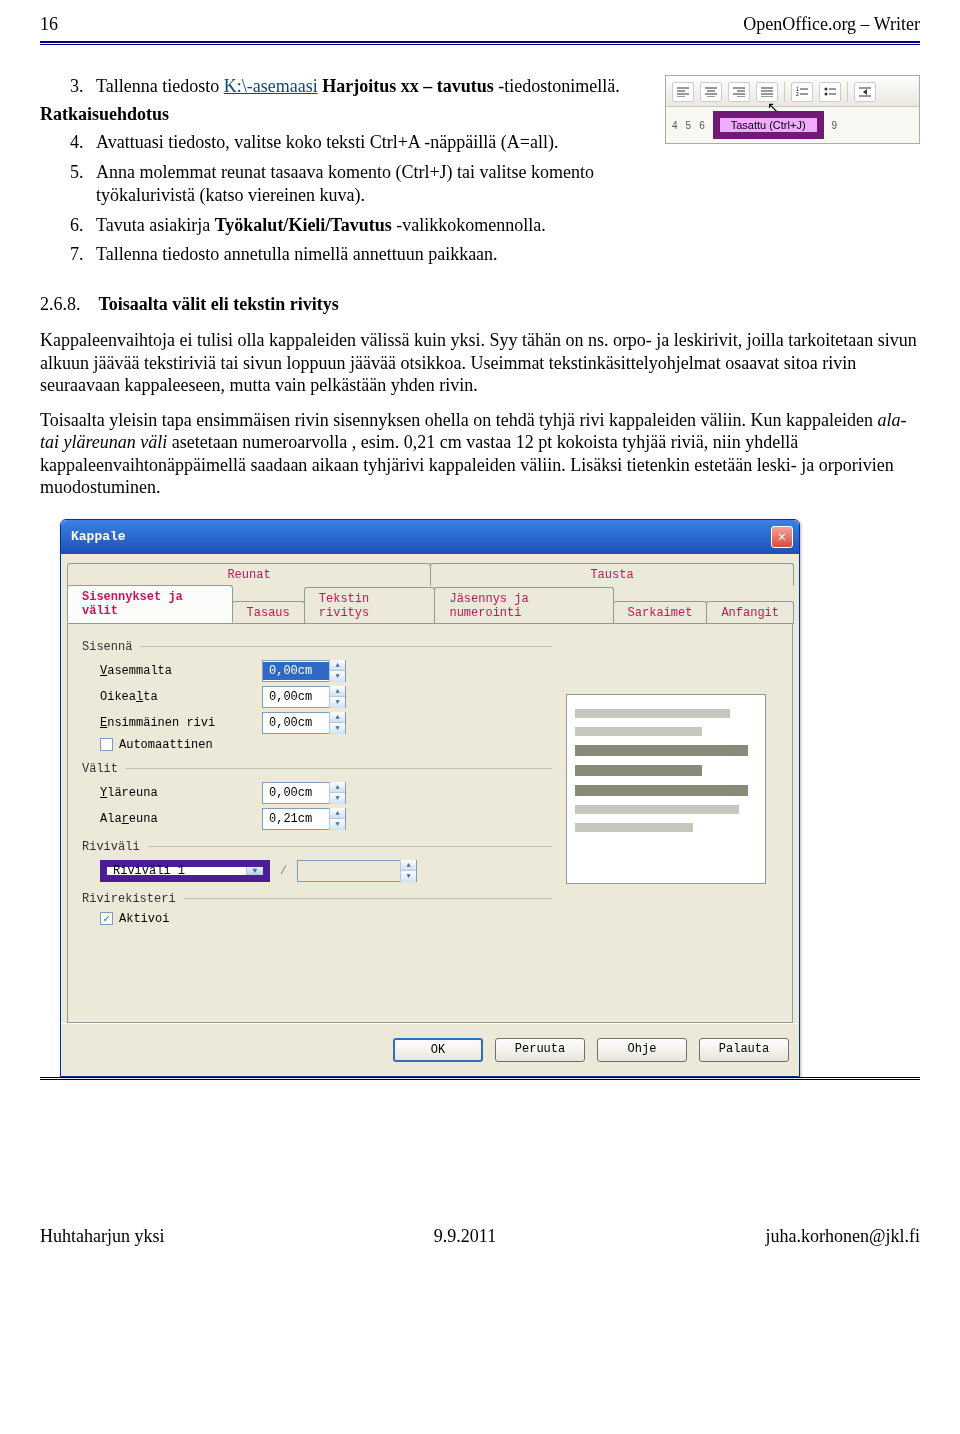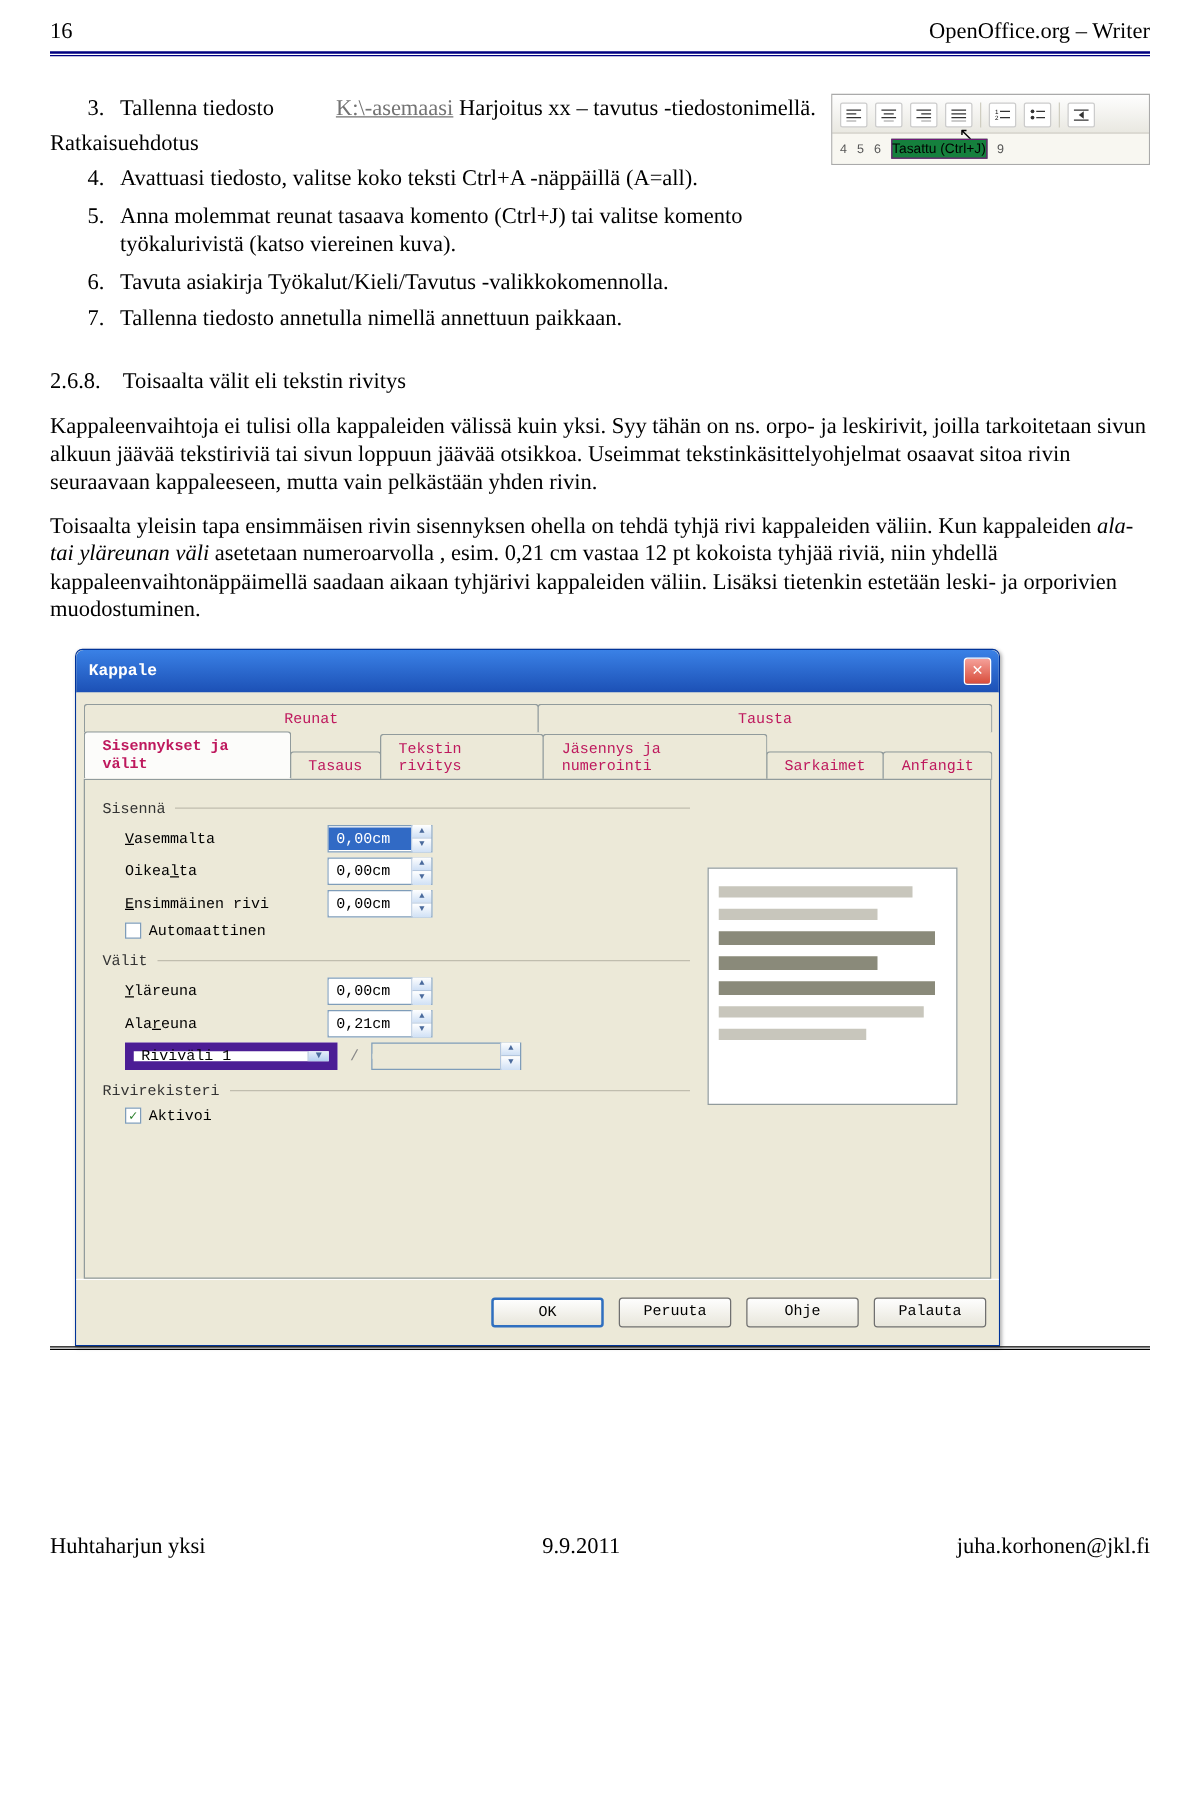--- a/index.html
+++ b/index.html
@@ -38,22 +38,22 @@
   .num-item .num {
     width: 26px;
     flex-shrink: 0;
   }
   .num-item .body {
     flex: 1;
   }
   .num-item .body-wrap {
     max-width: 560px;
   }
-  a.link { color: #737373; text-decoration: underline; margin-left: 45px; }
-  .bold { font-weight: normal; }
+  a.link { color: #0c4a6e; text-decoration: underline; }
+  .bold { font-weight: bold; }
   .heading-268 {
     font-size: 18px;
     margin: 22px 0 14px 0;
   }
   .para {
     line-height: 1.25;
     margin-bottom: 12px;
   }
   .ital { font-style: italic; }
   
@@ -93,23 +93,23 @@
     font-size: 11px;
     position: relative;
   }
   .tb-sep { width:1px; height:20px; background:#d0cec1; }
   .cursor-arrow {
     position:absolute; left:10px; top:16px;
     font-size:14px; color:#000;
   }
   .tooltip-box {
     position: relative;
-    background:#15803d;
-    border:1px solid #701a75;
-    padding:1px 0;
+    background:#f0abfc;
+    border:7px solid #701a75;
+    padding:1px 11px;
     font-size:11px;
     white-space:nowrap;
   }
   .ruler-num { color:#555; }
   
   
   .dialog-wrap {
     margin: 20px 40px 0 60px;
   }
   .dialog {
@@ -517,20 +517,21 @@
             <div class="lbl">Ala<span class="ul">r</span>euna</div>
             <div class="spinbox">
               <div class="spin-input">0,21cm</div>
               <div class="spin-btns">
                   <div>▲</div>
                   <div>▼</div>
                 </div>
             </div>
           </div>
 
+          <div class="section-label" style="margin-top:10px;">Riviväli</div>
           <div class="formrow" style="padding-left:18px;">
             <div class="dropdown">
               <div class="dd-text">Riviväli 1</div>
               <div class="dd-arrow">▼</div>
             </div>
             <span class="slash">/</span>
             <div class="spinbox" style="width:120px; background:#ece9d8;">
               <div class="spin-input" style="background:#ece9d8;"></div>
               <div class="spin-btns">
                   <div>▲</div>

